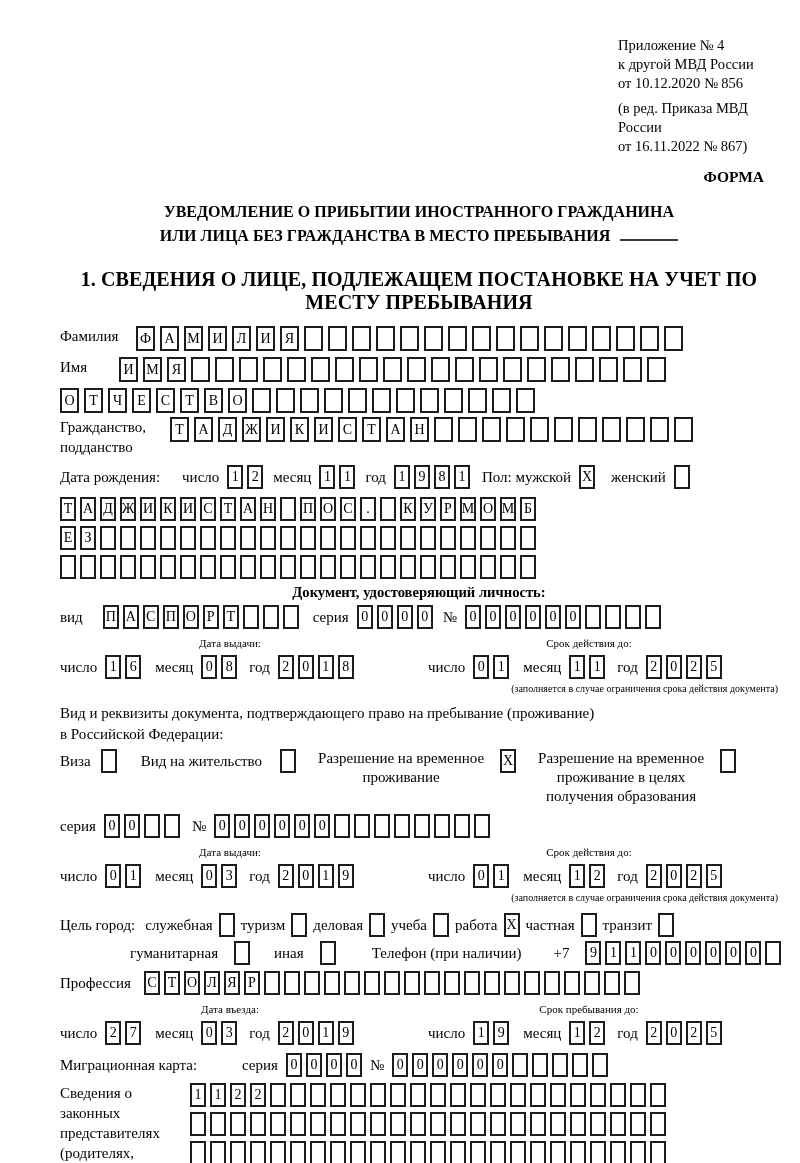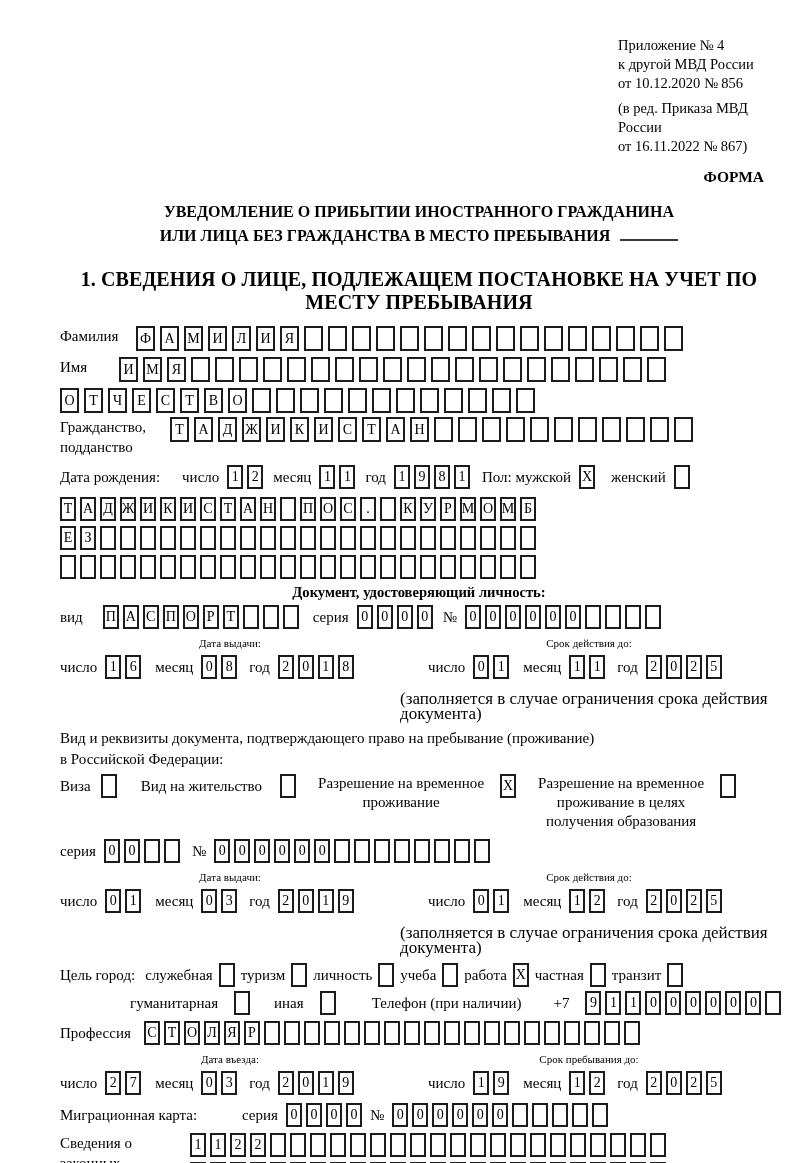--- a/index.html
+++ b/index.html
@@ -42,21 +42,21 @@
 
   .bp-rows { display:flex; flex-direction:column; gap:5px; }
 
   .doc-header { margin-top:5px; text-align:center; font-weight:bold; font-size:14.6px; }
 
   .dates { display:flex; margin-top:6px; }
   .dcl { width:340px; flex-shrink:0; }
   .dcr { flex:1; }
   .dhead { text-align:center; font-size:11px; line-height:17px; }
   .drow { display:flex; align-items:center; margin-top:3px; }
-  .dnote { text-align:left; font-size:17px; line-height:15px; margin-top:12px; }
+  .dnote { text-align:right; font-size:10px; line-height:15px; margin-top:2px; }
 
   .para { margin-top:7px; white-space:pre-line; line-height:21px; }
 
   .optml { white-space:pre-line; text-align:center; line-height:19px; flex-shrink:0; } .g10{gap:10px;}
 </style>
 </head>
 <body>
 
 <div class="page">
 
@@ -492,21 +492,21 @@
     <div class="row mt8" style="align-items:center; gap:6px">
       <span class="inlbl" style="margin-right:4px">Цель город:</span>
       <span class="inlbl">служебная</span>
       <div class="cells sm">
           <div class="cell"></div>
         </div>
       <span class="inlbl">туризм</span>
       <div class="cells sm">
           <div class="cell"></div>
         </div>
-      <span class="inlbl">личность</span>
+      <span class="inlbl">деловая</span>
       <div class="cells sm">
           <div class="cell"></div>
         </div>
       <span class="inlbl">учеба</span>
       <div class="cells sm">
           <div class="cell"></div>
         </div>
       <span class="inlbl">работа</span>
       <div class="cells sm">
           <div class="cell">X</div>

